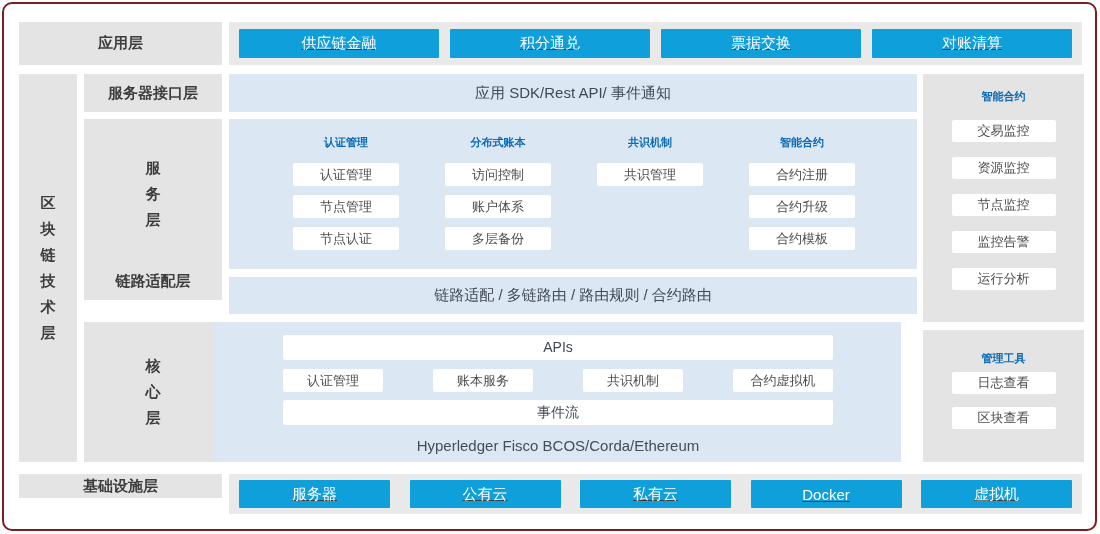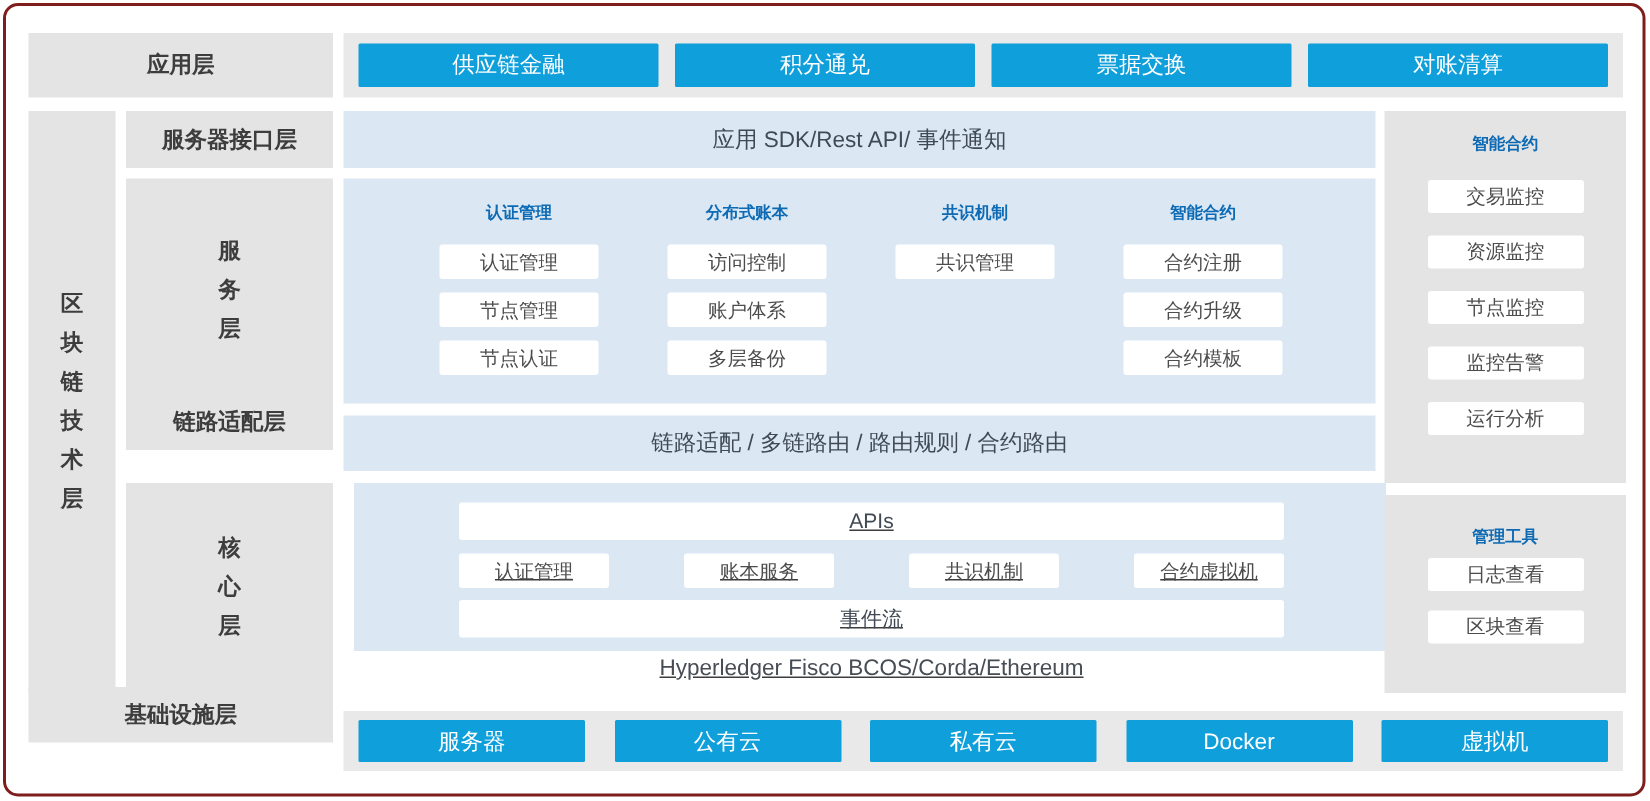--- a/index.html
+++ b/index.html
@@ -29,20 +29,21 @@
     word-break: break-all;
     line-height: 26px;
     text-align: center;
   }
 
   
   .btn-strip {
     background: #e9e9e9;
     display: flex; align-items: center; justify-content: space-between;
     padding: 0 10px;
+    text-decoration: underline;
   }
   .blue-btn {
     background: #0f9fda;
     color: #ffffff;
     font-size: 15px;
     display: flex; align-items: center; justify-content: center;
     border-radius: 1px;
   }
   .blue-btn.top { width: 200px; height: 29px; }
   .blue-btn.bottom { width: 151px; height: 28px; }
@@ -168,21 +169,21 @@
       <div class="white-chip">合约注册</div>
       <div class="white-chip">合约升级</div>
       <div class="white-chip">合约模板</div>
     </div>
   </div>
 
   <div class="abs blue-bar" style="left:225px; top:273px; width:688px; height:37px;">
     <span>链路适配 / 多链路由 / 路由规则 / 合约路由</span>
   </div>
 
-  <div class="abs blue-panel core-panel" style="left:232px; top:318px; width:688px; height:112px;text-decoration:underline;">
+  <div class="abs blue-panel core-panel" style="left:209px; top:318px; width:688px; height:140px;">
     <div class="core-wide">APIs</div>
     <div class="core-row">
       <div class="core-chip">认证管理</div>
       <div class="core-chip">账本服务</div>
       <div class="core-chip">共识机制</div>
       <div class="core-chip">合约虚拟机</div>
     </div>
     <div class="core-wide core-event">事件流</div>
     <div class="core-foot">Hyperledger Fisco BCOS/Corda/Ethereum</div>
   </div>
@@ -195,21 +196,21 @@
     <div class="side-chip">监控告警</div>
     <div class="side-chip">运行分析</div>
   </div>
 
   <div class="abs side-panel tools-panel" style="left:919px; top:326px; width:161px; height:132px;">
     <div class="col-header">管理工具</div>
     <div class="side-chip">日志查看</div>
     <div class="side-chip">区块查看</div>
   </div>
 
-  <div class="abs gray-label" style="left:15px; top:454px; width:203px; height:37px;">
+  <div class="abs gray-label" style="left:15px; top:470px; width:203px; height:24px;">
     <span>基础设施层</span>
   </div>
   <div class="abs btn-strip" style="left:225px; top:470px; width:853px; height:40px;">
     <div class="blue-btn bottom">服务器</div>
     <div class="blue-btn bottom">公有云</div>
     <div class="blue-btn bottom">私有云</div>
     <div class="blue-btn bottom">Docker</div>
     <div class="blue-btn bottom">虚拟机</div>
   </div>
 

